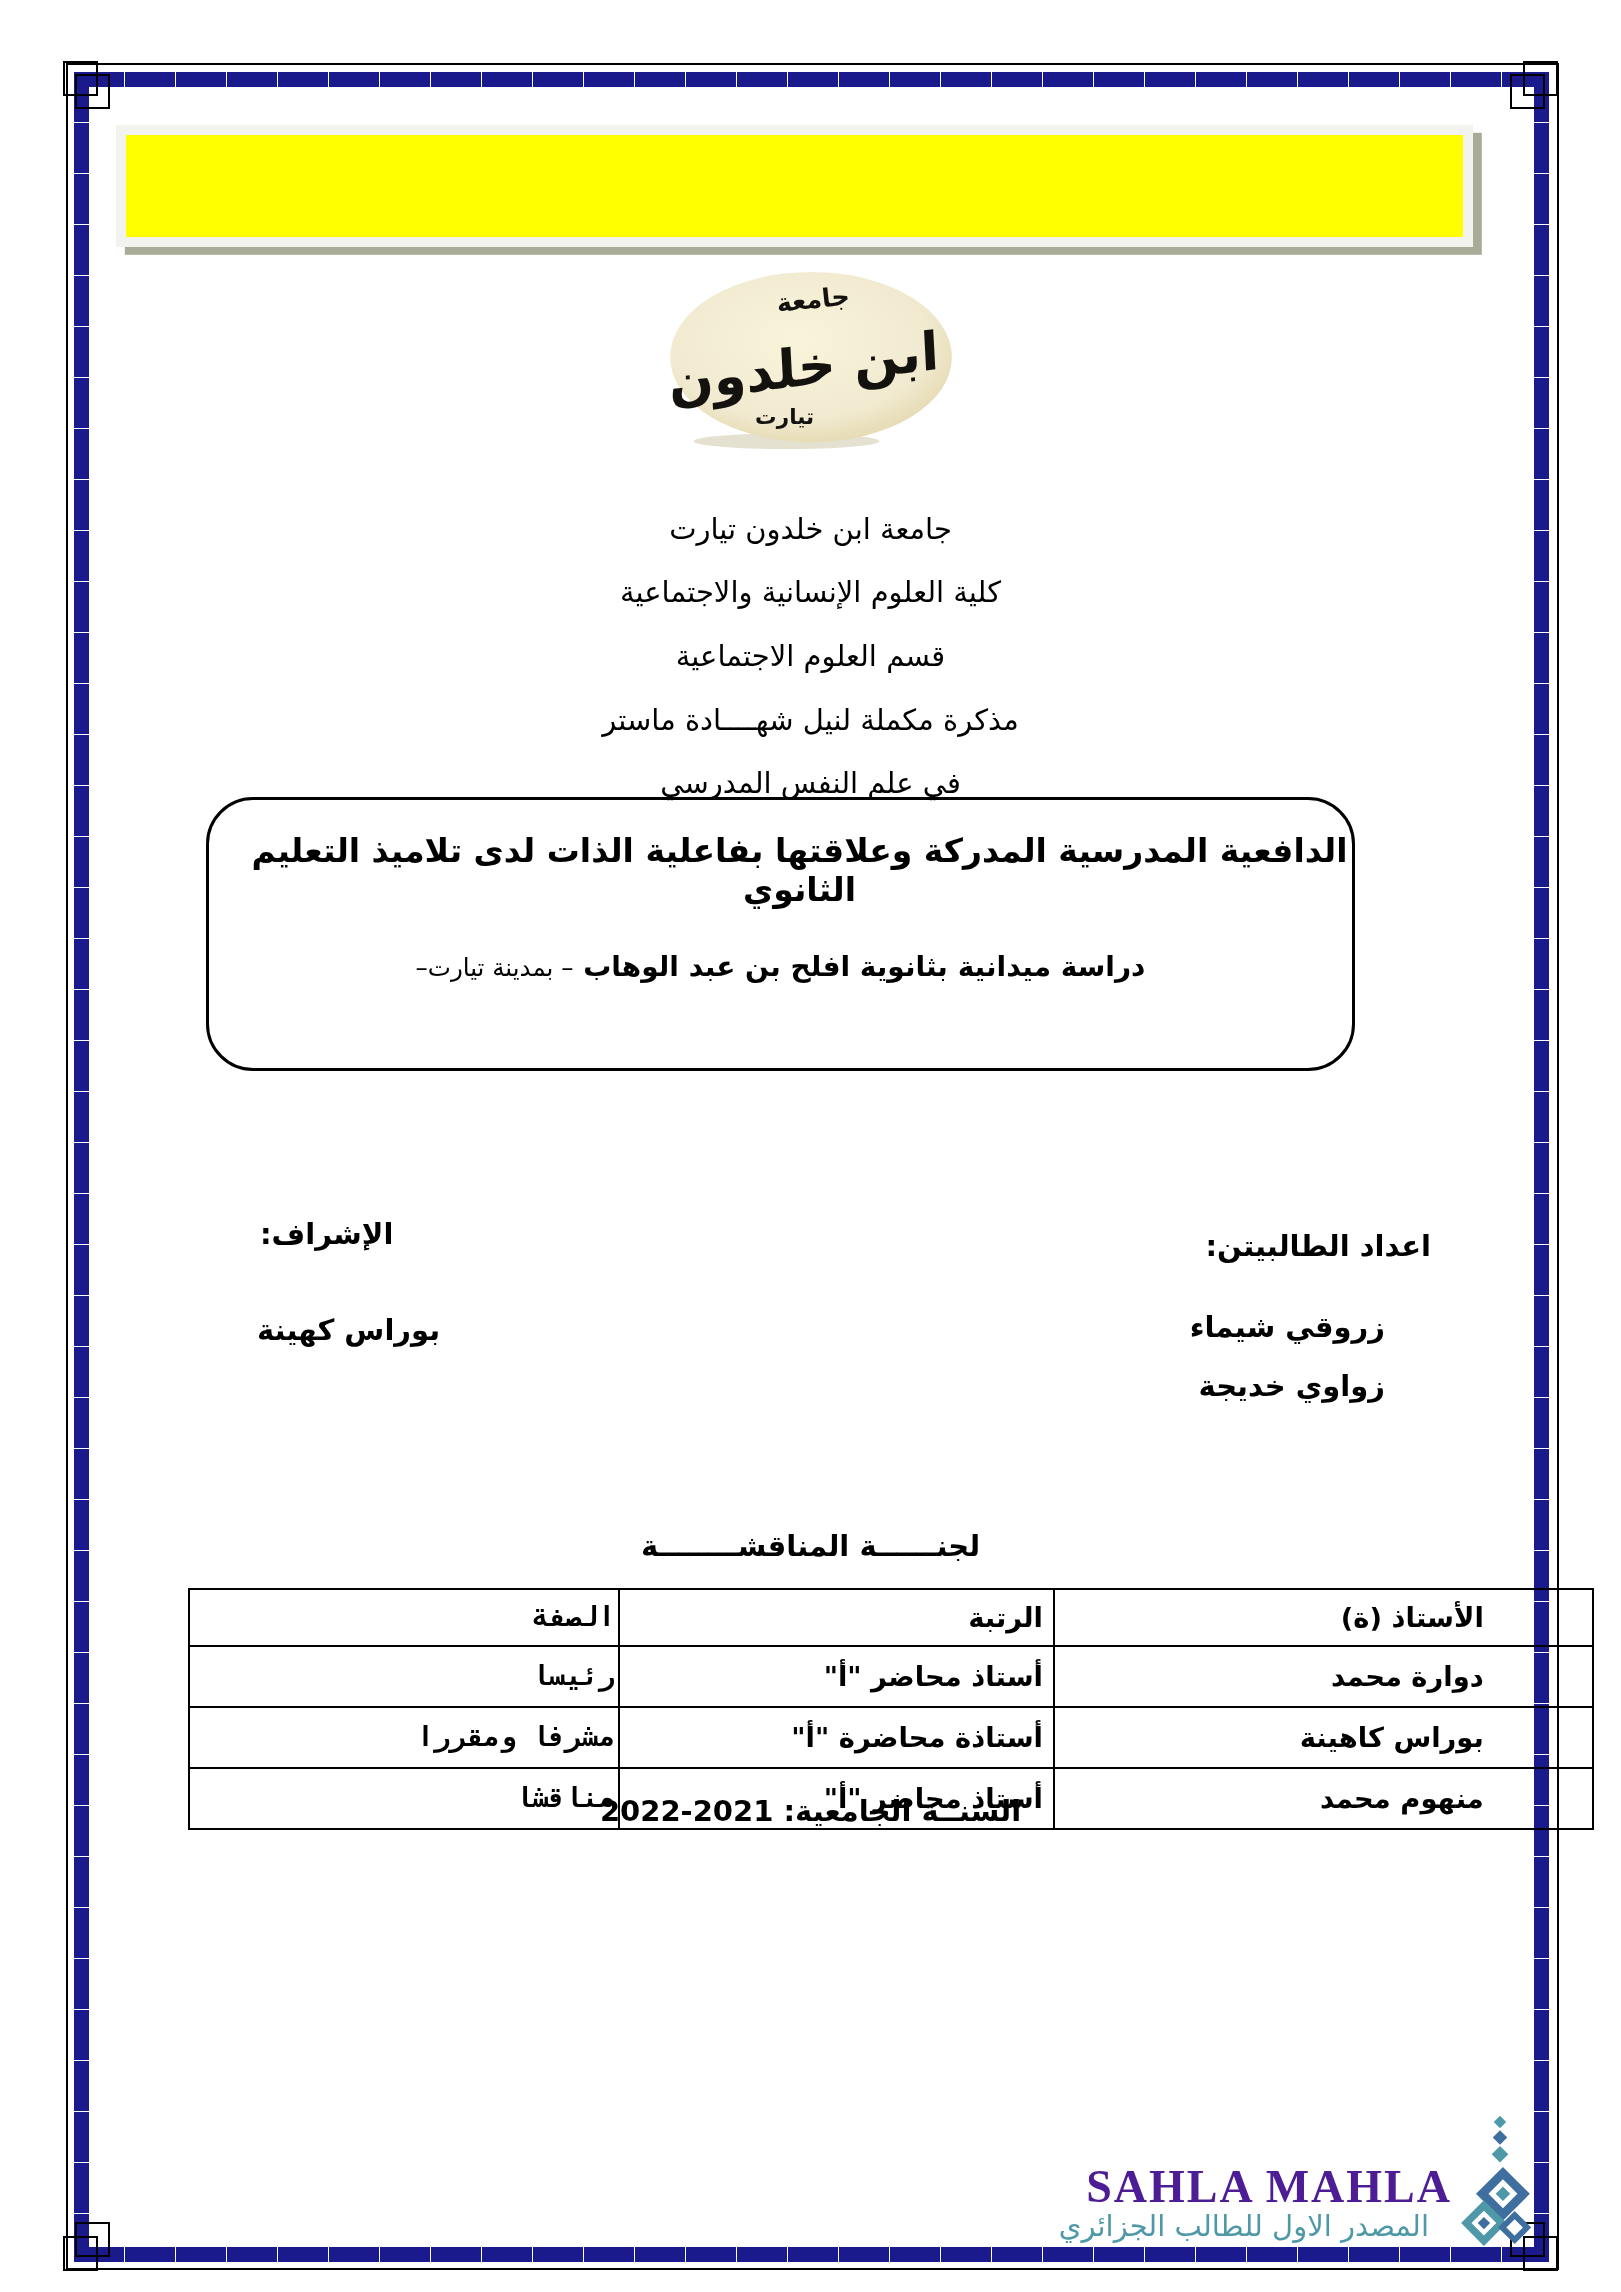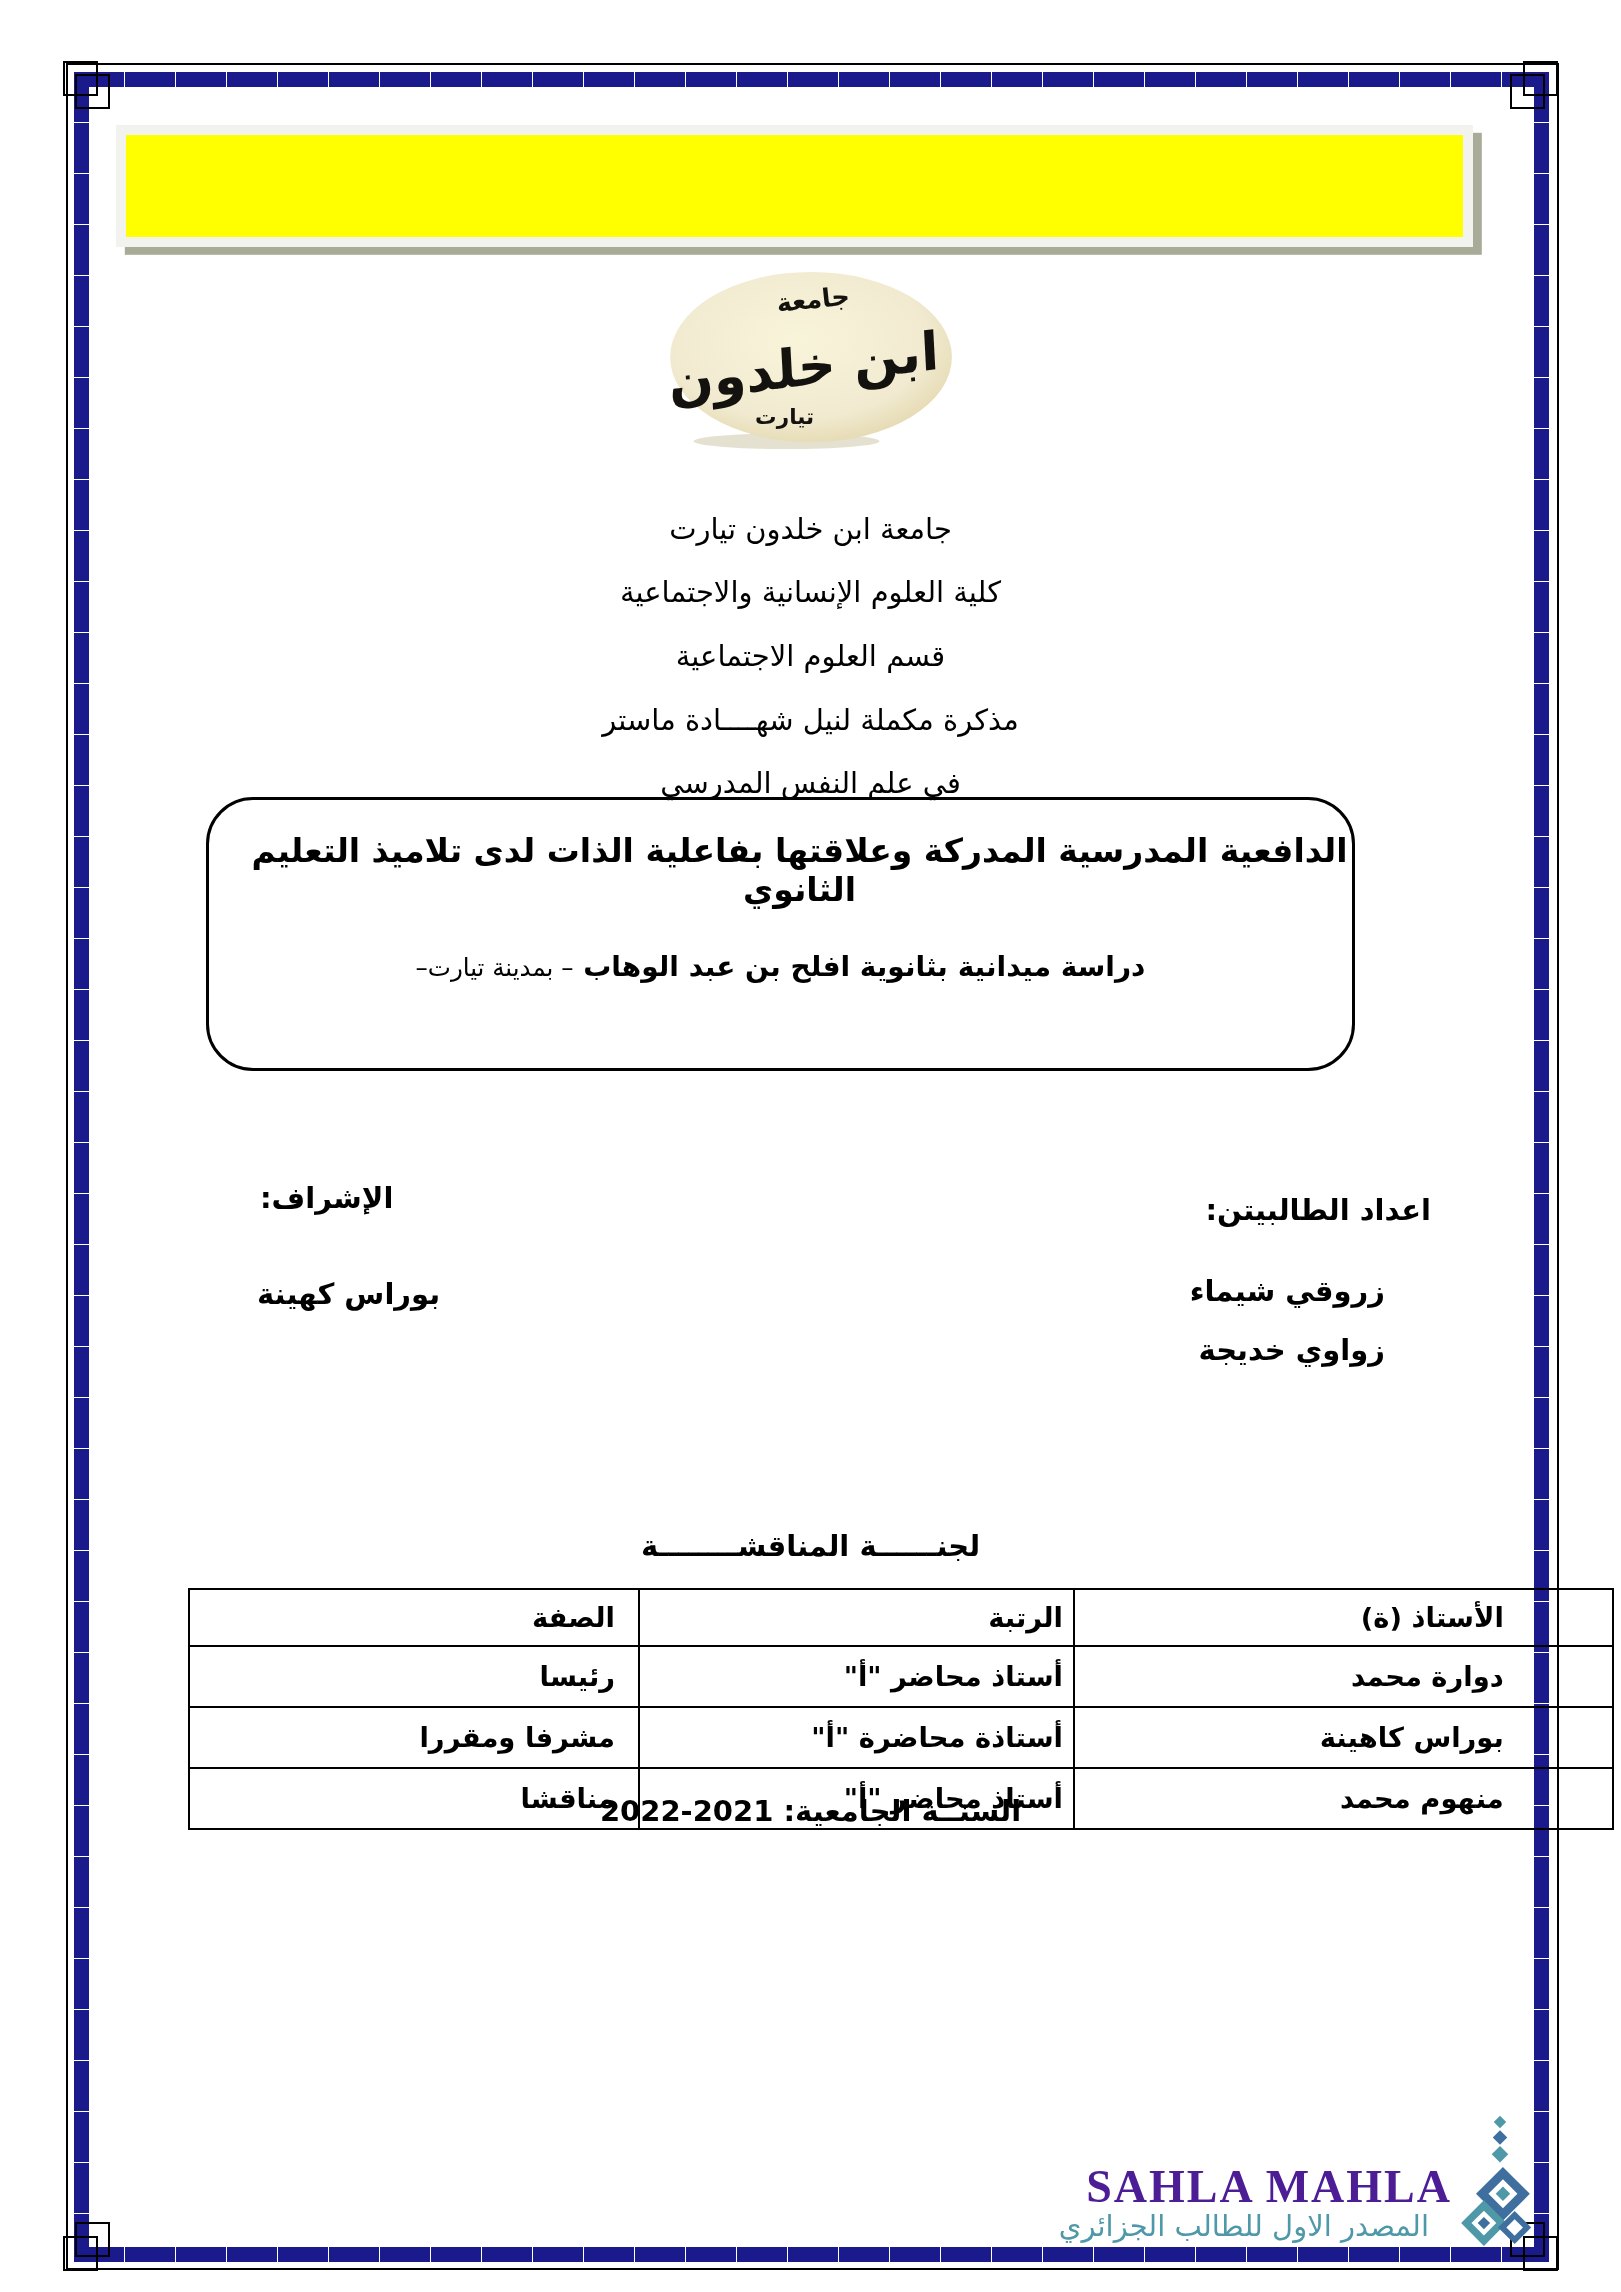--- a/index.html
+++ b/index.html
@@ -16,28 +16,28 @@
   .banner-inner{left:9.8px;top:9.8px;right:9.8px;bottom:9.8px;background:#ffff00;}
   
   .hline{left:0;width:1621px;text-align:center;font-size:29px;font-weight:normal;direction:rtl;margin-top:44px;}
   
   .title-box{left:206px;top:797px;width:1149px;height:274px;border:3.9px solid #000;border-radius:47px;box-sizing:border-box;text-align:center;direction:rtl;}
   .title-l1{margin-top:31px;font-size:33px;font-weight:bold;padding-left:38px;}
   .title-l2{margin-top:41px;font-size:28px;font-weight:bold;}
   .title-l2 .tail{font-size:24.5px;font-weight:400;}
   
   .rtl{direction:rtl;}
-  .people{font-size:29px;font-weight:bold;white-space:nowrap;}
+  .people{font-size:29px;font-weight:bold;white-space:nowrap;margin-top:36px;}
   
   .committee-heading{left:0;width:1621px;top:1529px;text-align:center;font-size:29px;font-weight:bold;direction:rtl;}
   table.jury{left:188px;top:1588px;width:1278px;border-collapse:collapse;table-layout:fixed;direction:rtl;position:absolute;}
   table.jury td,table.jury th{border:2px solid #000;font-size:27.4px;font-weight:bold;text-align:right;vertical-align:middle;padding:0 11.8px 0 0;height:59px;}
   table.jury .c1{width:429px;padding-right:108px;}
   table.jury .c2{width:423px;padding-right:9.8px;}
-  table.jury .c3{width:425px;padding-right:23px;}
+  table.jury .c3{width:425px;padding-right:3px;font-family:Liberation Mono, monospace;}
   table.jury tr.hdr td{height:55px;}
   .year{left:0;width:1621px;top:1794px;text-align:center;font-size:29px;font-weight:bold;direction:rtl;}
   
   .wm{z-index:6;}
   .wm-brand{right:169px;top:2160px;font-family:"Liberation Serif",serif;font-weight:bold;font-size:46px;letter-spacing:2px;color:#4c1d95;white-space:nowrap;}
   .wm-tagline{right:192px;top:2209px;font-size:29px;color:#4f98a8;direction:rtl;white-space:nowrap;letter-spacing:1px;}
   .wm-mark{right:80px;top:2113px;}
 </style>
 </head>
 <body>

